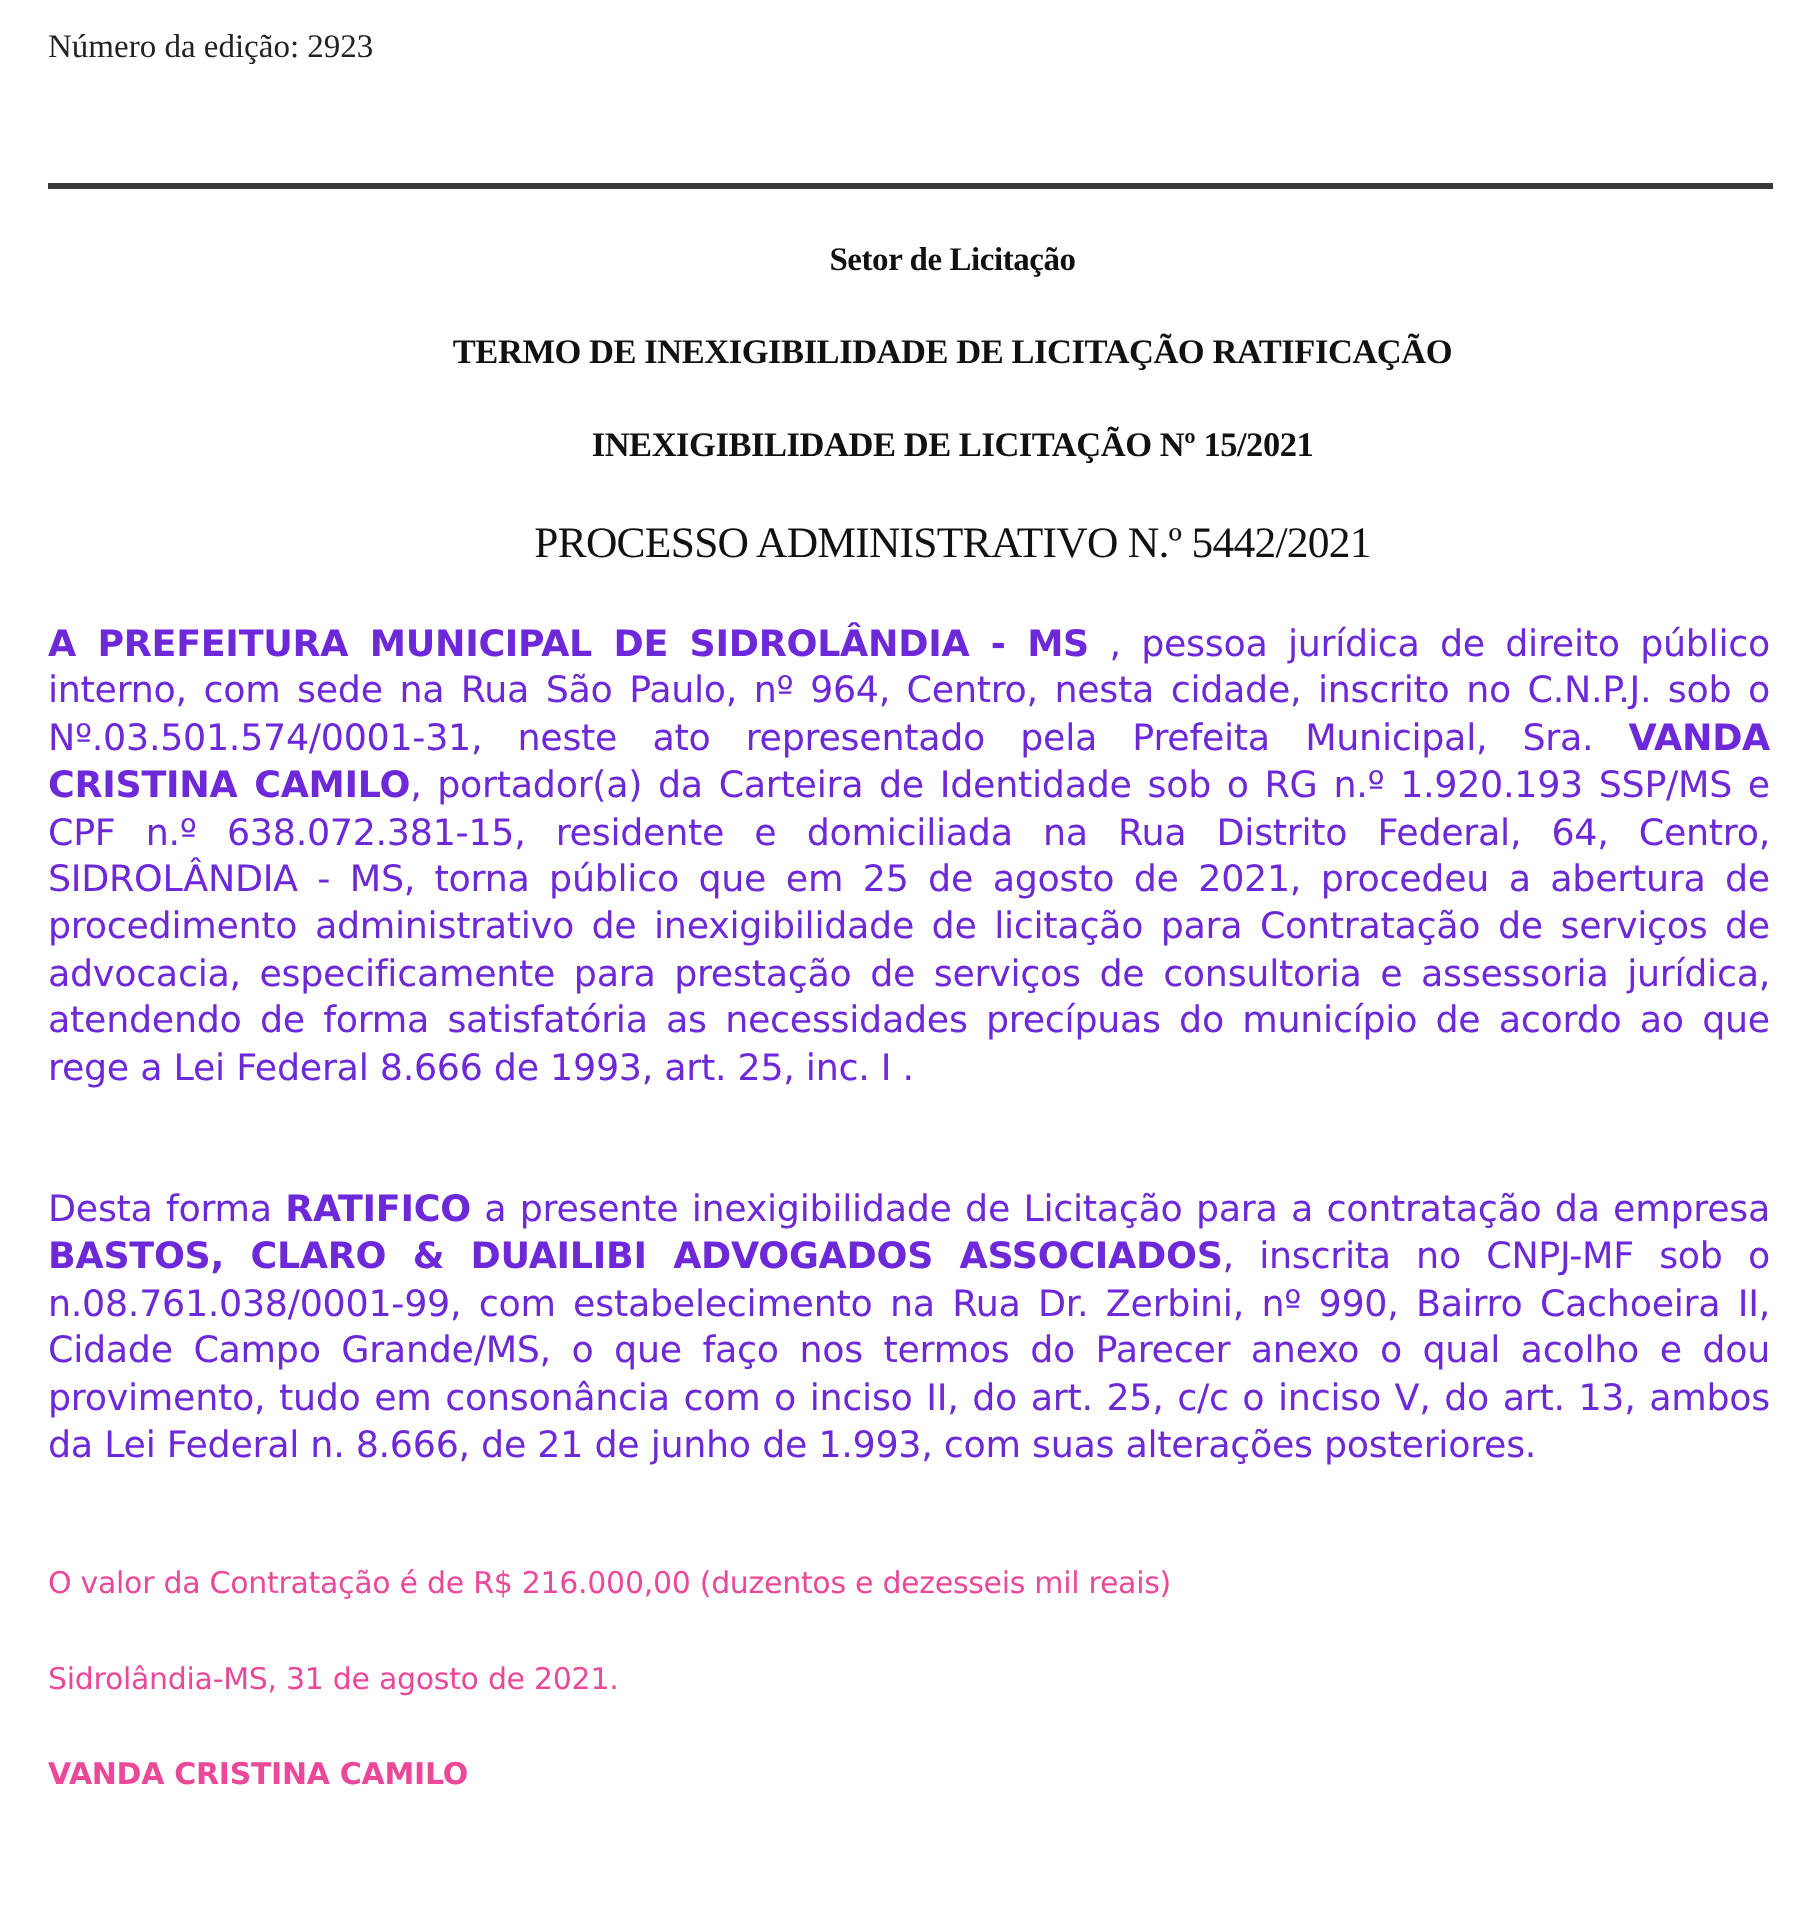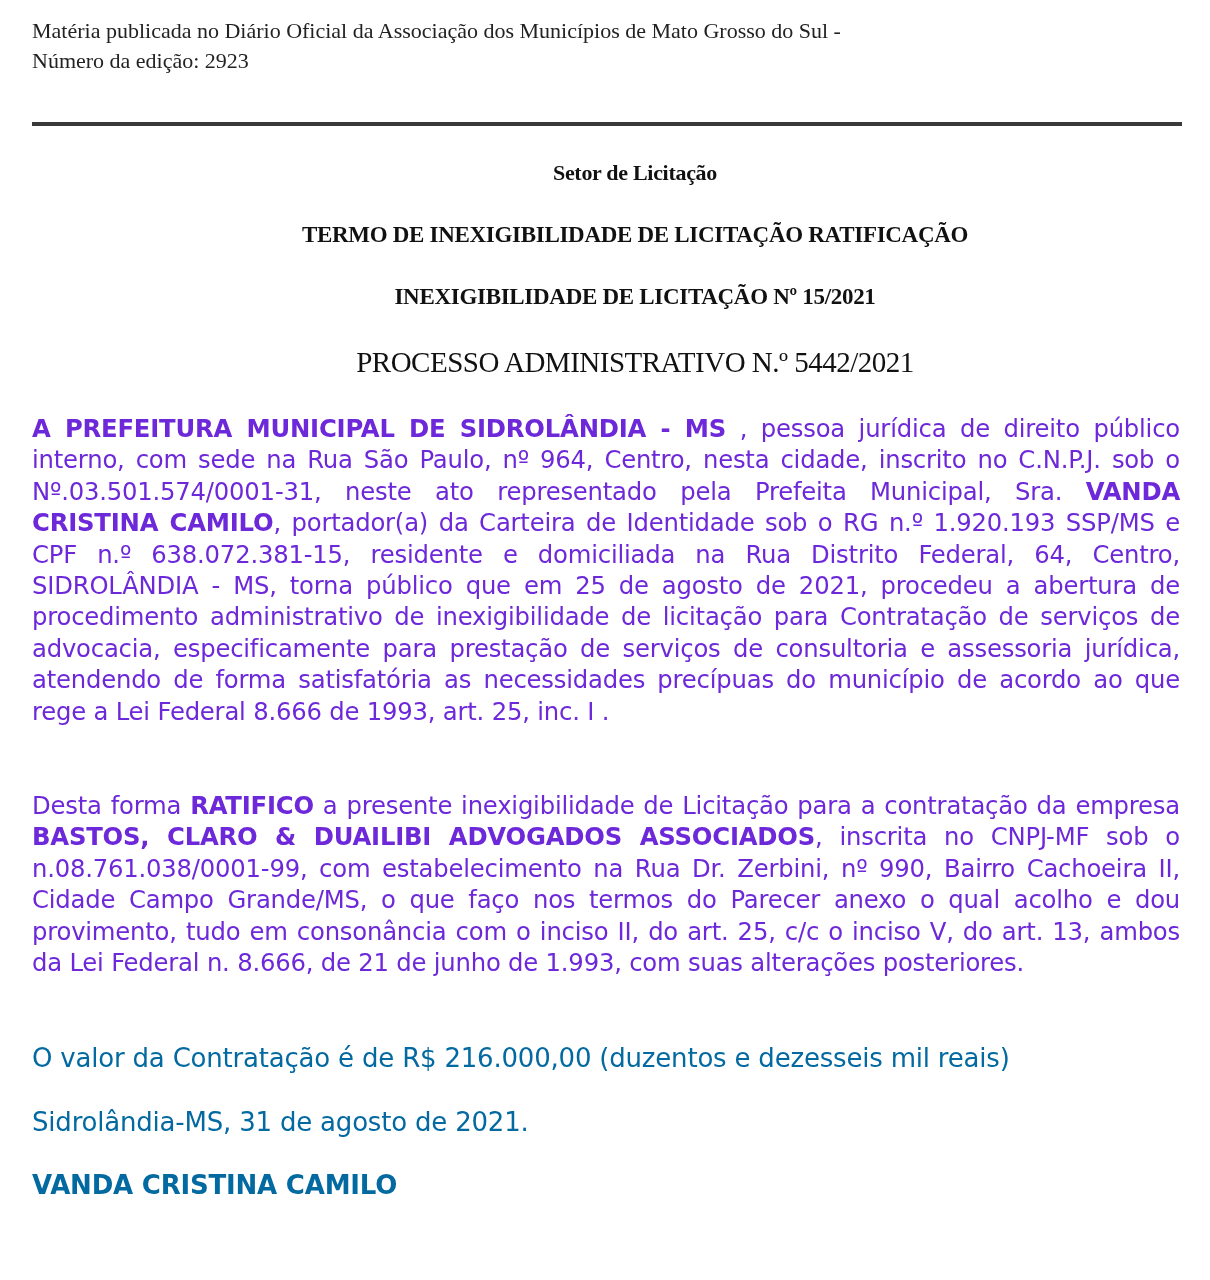--- a/index.html
+++ b/index.html
@@ -12,32 +12,31 @@
     .c-setor { top: 160px; font-size: 22px; font-weight: bold; letter-spacing: -0.3px; }
     .c-termo { top: 222px; font-size: 23px; font-weight: bold; letter-spacing: -0.3px; }
     .c-inex { top: 284px; font-size: 23px; font-weight: bold; letter-spacing: -0.3px; }
     .c-proc { top: 346px; font-size: 29px; font-weight: normal; letter-spacing: -0.5px; }
     .para { position: absolute; left: 32px; width: 1148px;
       font-family: "DejaVu Sans", "Liberation Sans", sans-serif; font-size: 24.3px; line-height: 31.4px;
       text-align: justify; color: #6d28d9; letter-spacing: -0.2px; }
     .p1 { top: 413px; }
     .p2 { top: 790px; }
     .line { position: absolute; left: 32px; font-family: "DejaVu Sans", "Liberation Sans", sans-serif;
-      font-size: 26px; color: #0369a1; letter-spacing: -0.2px; white-space: nowrap; }
+      font-size: 20px; color: #ec4899; letter-spacing: -0.2px; white-space: nowrap; }
     .l-valor { top: 1043px; }
     .l-data { top: 1107px; }
     .l-nome { top: 1170px; font-weight: bold; }
     .l-cargo { top: 1298px; font-weight: bold; }
     b { font-weight: bold; }
   </style>
 </head>
 <body>
 
 <div class="header">
-  <div>Matéria publicada no Diário Oficial da Associação dos Municípios de Mato Grosso do Sul -</div>
   <div>Número da edição: 2923</div>
 </div>
 <div class="rule"></div>
 
 <div class="center c-setor">Setor de Licitação</div>
 <div class="center c-termo">TERMO DE INEXIGIBILIDADE DE LICITAÇÃO RATIFICAÇÃO</div>
 <div class="center c-inex">INEXIGIBILIDADE DE LICITAÇÃO Nº 15/2021</div>
 <div class="center c-proc">PROCESSO ADMINISTRATIVO N.º 5442/2021</div>
 
 <div class="para p1"><b>A PREFEITURA MUNICIPAL DE SIDROLÂNDIA - MS</b><span> , pessoa jurídica de direito público interno, com sede na Rua São Paulo, nº 964, Centro, nesta cidade, inscrito no C.N.P.J. sob o Nº.03.501.574/0001-31, neste ato representado pela Prefeita Municipal, Sra. </span><b>VANDA CRISTINA CAMILO</b><span>, portador(a) da Carteira de Identidade sob o RG n.º 1.920.193 SSP/MS e CPF n.º 638.072.381-15, residente e domiciliada na Rua Distrito Federal, 64, Centro, SIDROLÂNDIA - MS, torna público que em  25 de agosto de 2021, procedeu a abertura de procedimento administrativo de inexigibilidade de licitação para Contratação de serviços de advocacia, especificamente para prestação de serviços de consultoria e assessoria jurídica, atendendo de forma satisfatória as necessidades precípuas do município de acordo ao que rege a Lei Federal 8.666 de 1993, art. 25, inc. I .</span></div>

